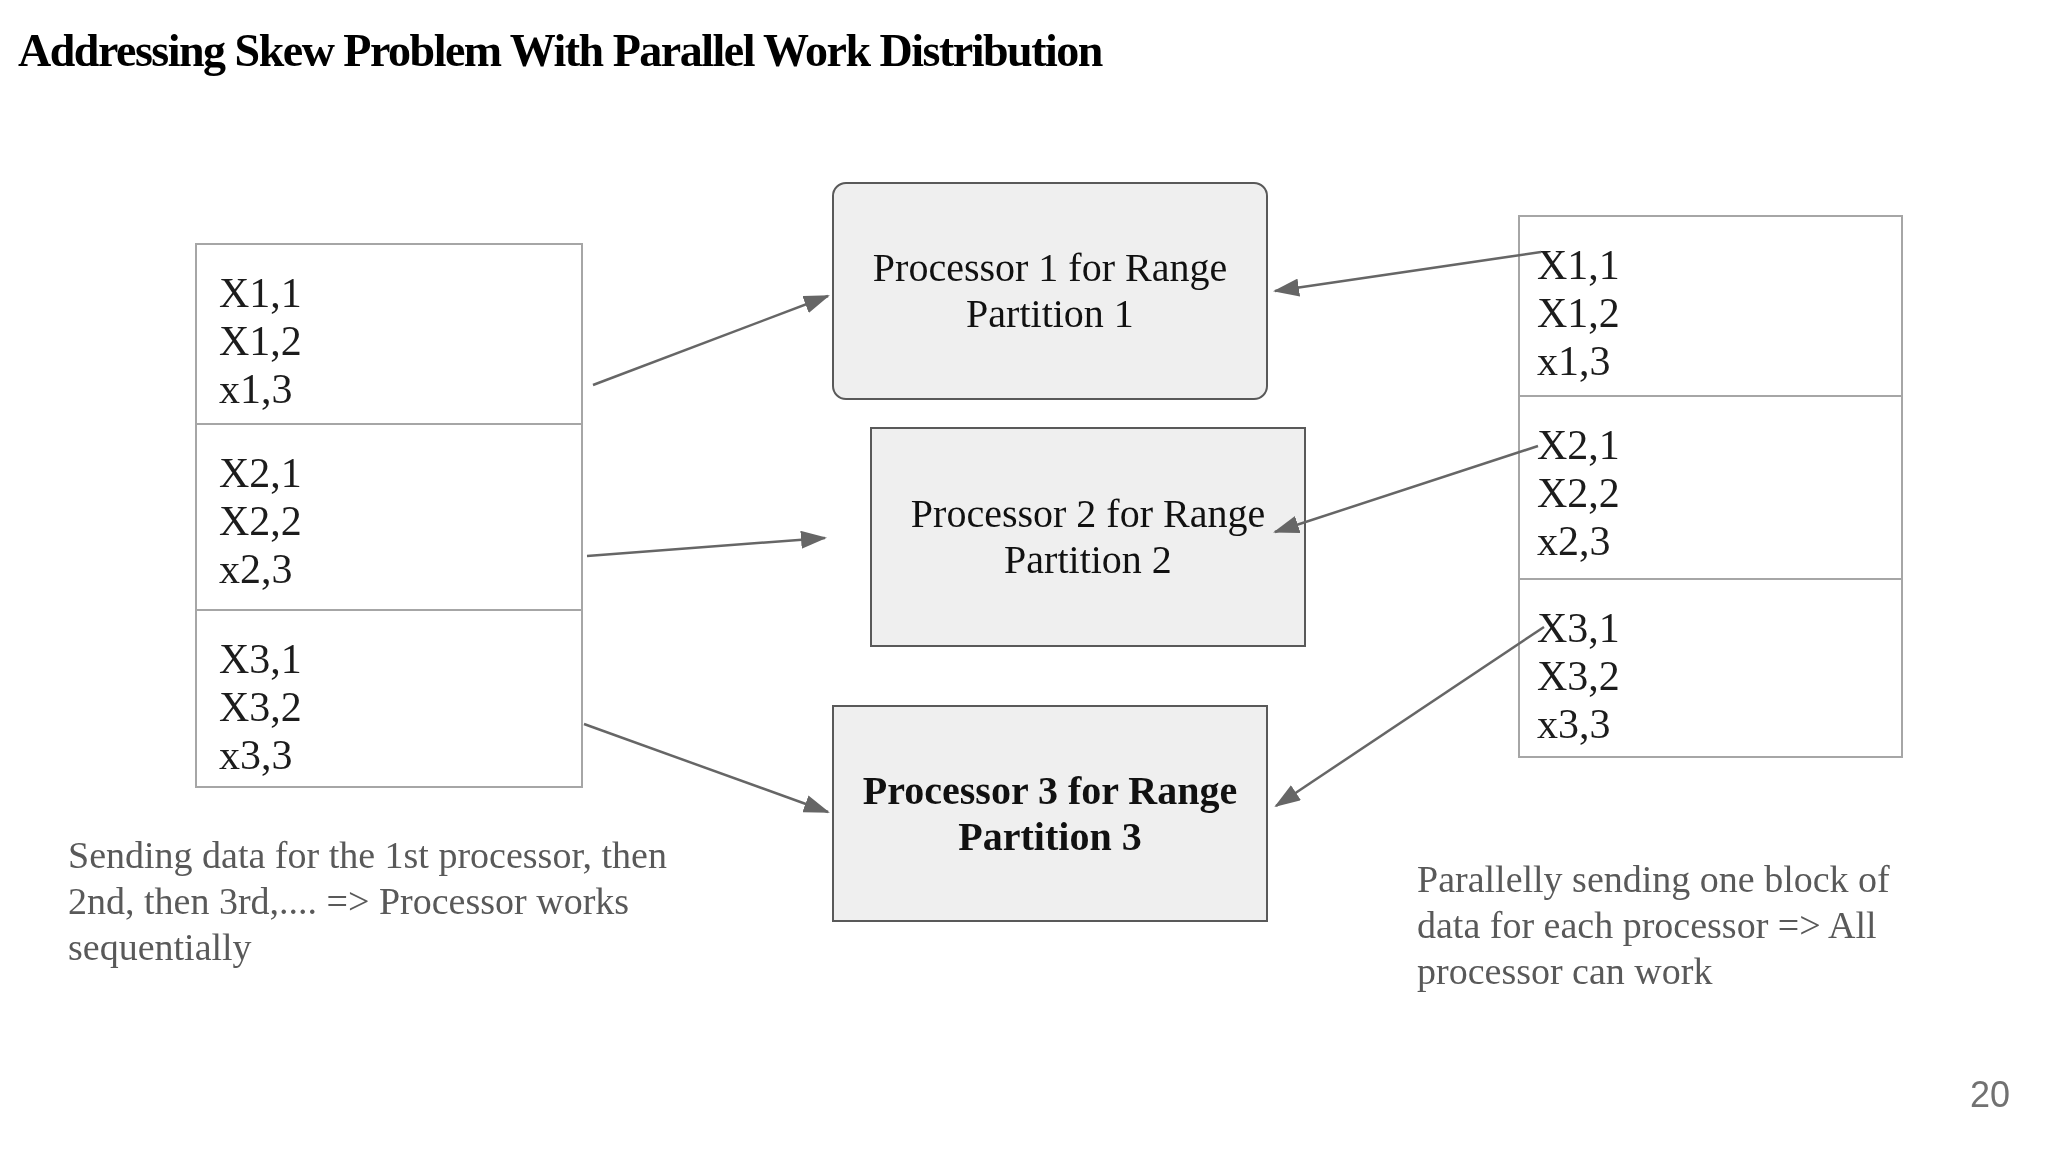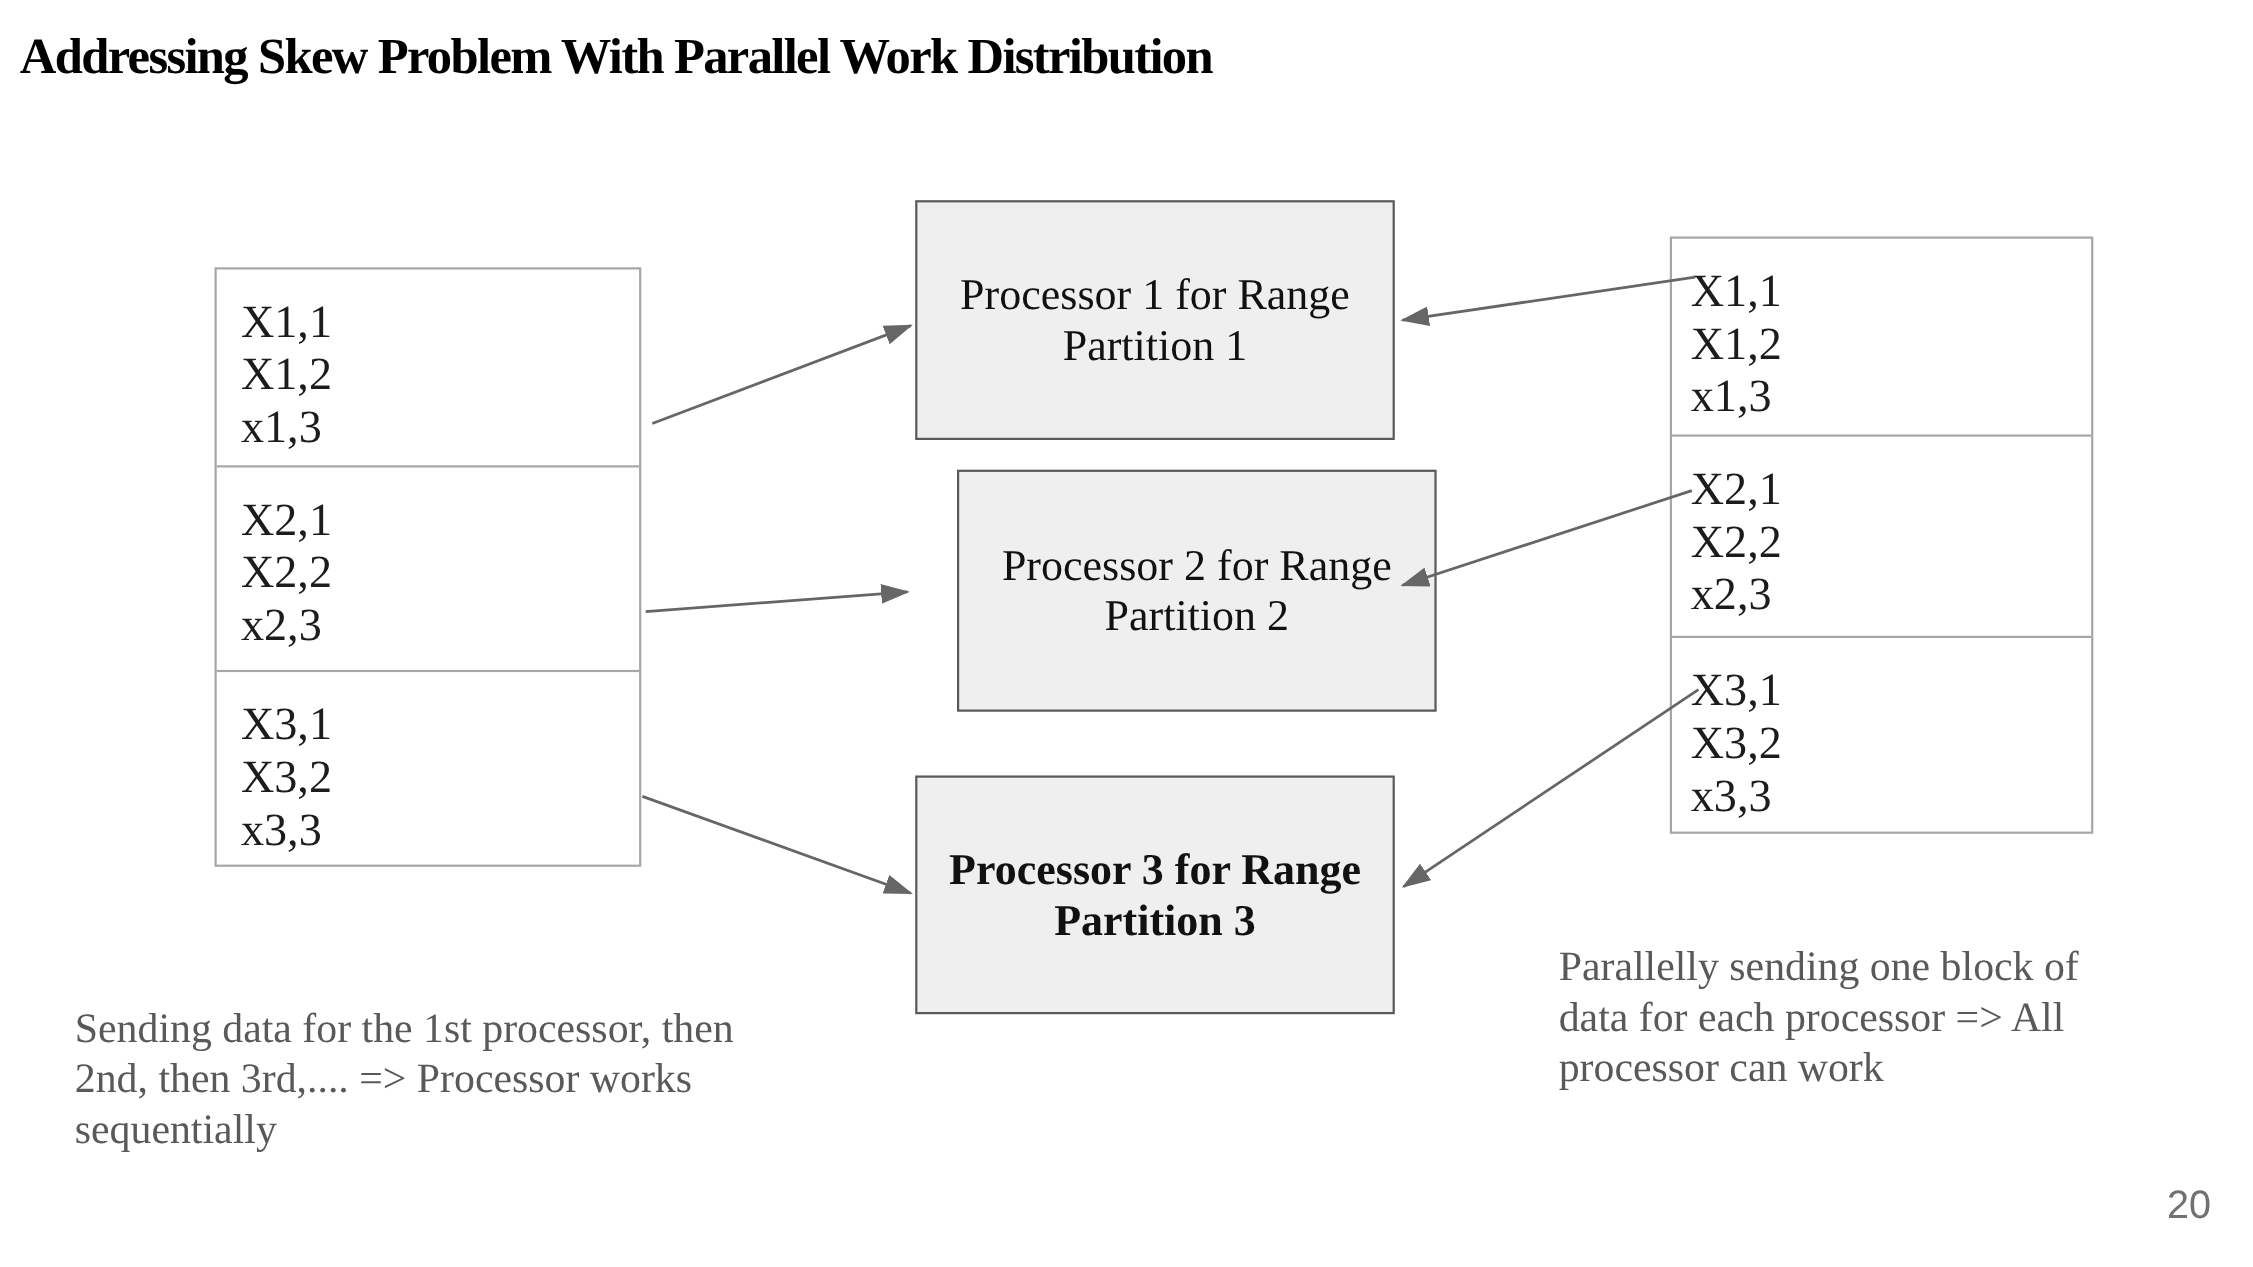--- a/index.html
+++ b/index.html
@@ -62,32 +62,32 @@
     border: 2px solid #595959;
     display: flex;
     align-items: center;
     justify-content: center;
     text-align: center;
     white-space: pre-line;
     font-size: 40px;
     line-height: 46px;
     color: #111111;
   }
-  .proc-box.p1 { top: 182px; height: 218px; }
+  .proc-box.p1 { top: 182px; height: 218px; border-radius: 14px; }
   .proc-box.p2 { top: 427px; height: 220px; margin-left: 38px; }
   .proc-box.p3 { top: 705px; height: 217px; font-weight: bold; }
   
   .caption {
     position: absolute;
     white-space: pre-line;
     font-size: 38px;
     line-height: 46px;
     color: #595959;
   }
-  .caption.left-caption  { left: 68px;   top: 912px; }
+  .caption.left-caption  { left: 68px;   top: 832px; }
   .caption.right-caption { left: 1417px; top: 856px; }
   
   .page-number {
     position: absolute;
     left: 1970px;
     top: 1074px;
     font-family: "Liberation Sans", sans-serif;
     font-size: 36px;
     color: #717171;
   }

